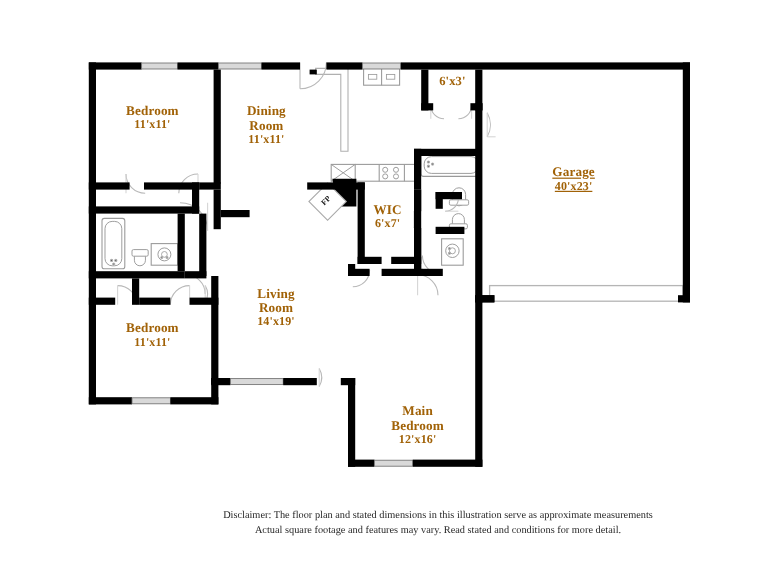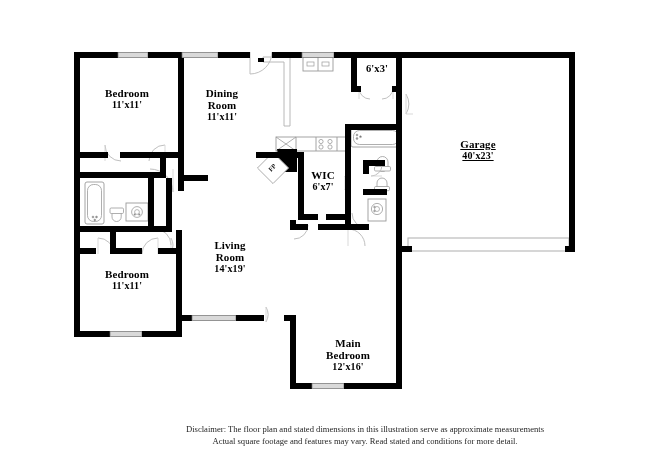--- a/index.html
+++ b/index.html
@@ -26,21 +26,21 @@
     left: 0; top: 0;
     width: 650px;
     height: 473px;
     display: block;
   }
   .room-label {
     position: absolute;
     text-align: center;
     font-family: "Liberation Serif", "DejaVu Serif", serif;
     font-weight: bold;
-    color: #000000;
+    color: #a16207;
     line-height: 1.08;
     white-space: nowrap;
     letter-spacing: 0.1px;
     pointer-events: none;
   }
   .room-label .rl-name {
     display: block;
     font-size: 11px;
     text-align: center;
   }

